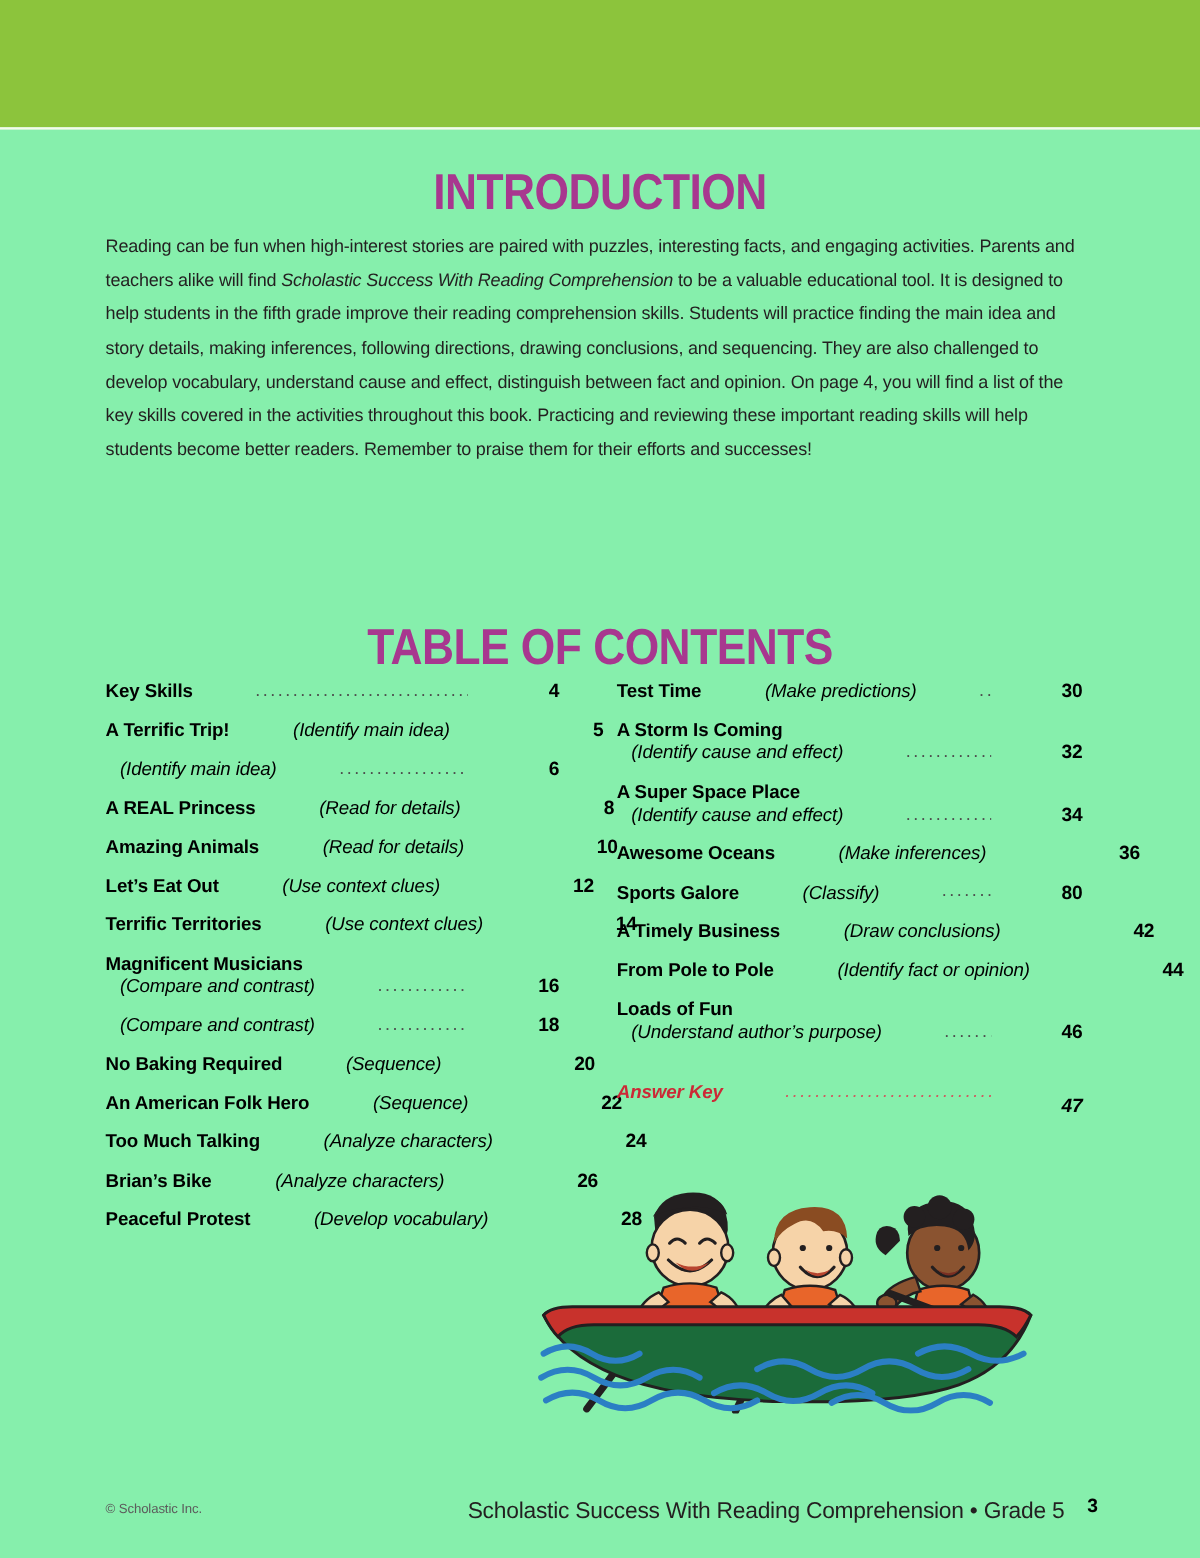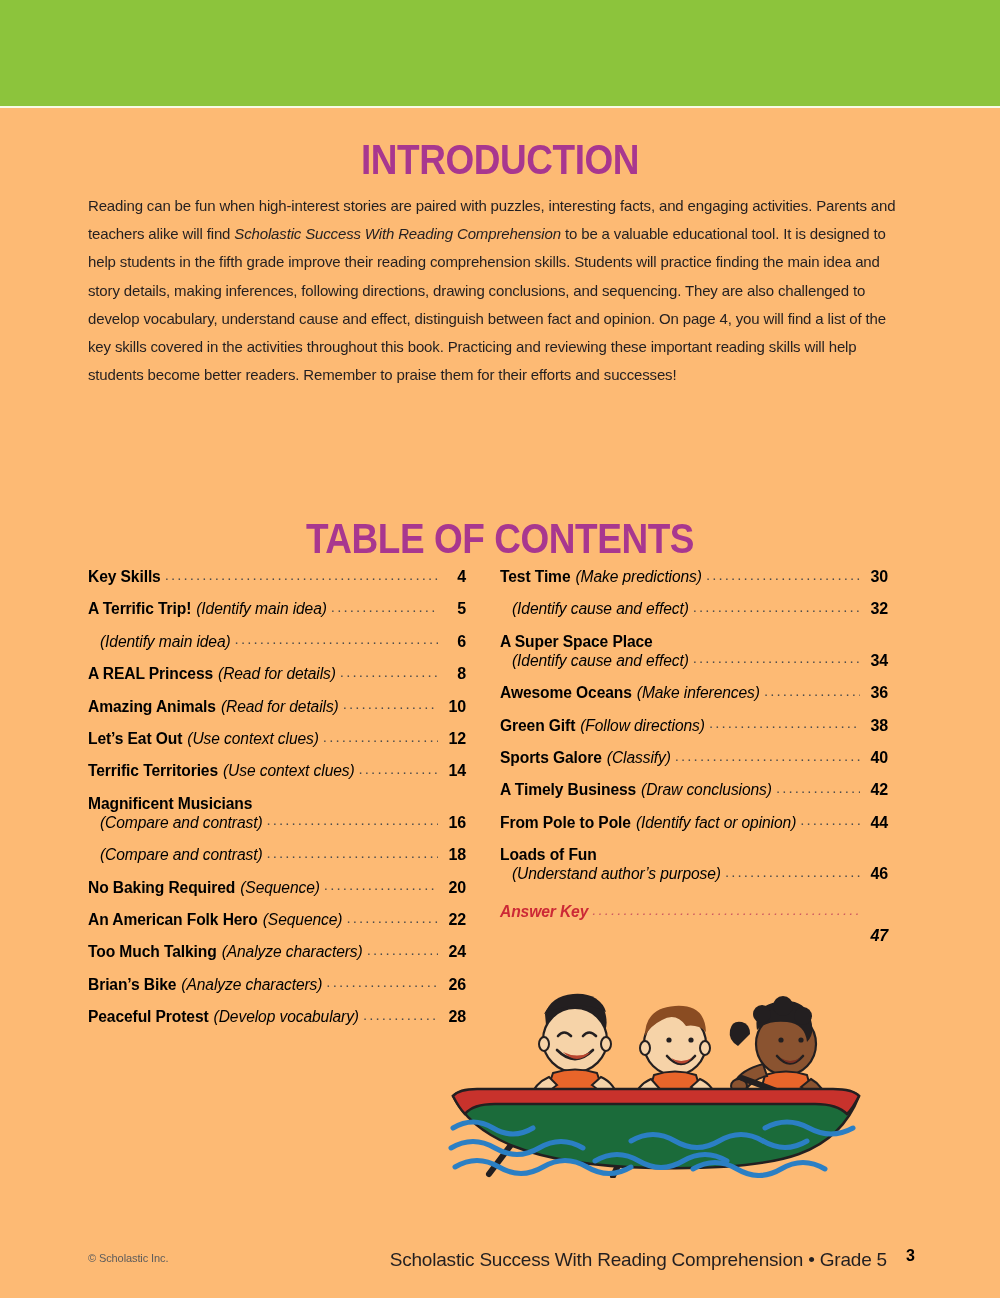--- a/index.html
+++ b/index.html
@@ -2,21 +2,21 @@
 <html><head>
 <meta charset="utf-8">
 <style>
   * { box-sizing: border-box; margin: 0; padding: 0; }
   html, body {
     width: 1000px; height: 1298px;
     background: #ffffff;
     font-family: "Liberation Sans", sans-serif;
     overflow: hidden;
   }
-  .page { position: relative; width: 1000px; height: 1298px; background:#fdba74; }
+  .page { position: relative; width: 1000px; height: 1298px; background:#86efac; }
 
   .green-banner {
     position: absolute; left: 0; top: 0;
     width: 1000px; height: 106px;
     background: #8cc43c;
   }
   .banner-hairline {
     position:absolute; left:0; top:106px; width:1000px; height:2px;
     background:#f7fbe8;
   }
@@ -43,27 +43,28 @@
   }
   .intro-body i { font-style: italic; }
 
   .toc-col {
     position: absolute;
     top: 568px;
     font-size: 15.6px;
     color: #000;
   }
   #toc-left  { left: 88px;  width: 378px; }
-  #toc-right { left: 500px; width: 388px; }
+  #toc-right { left: 514px; width: 388px; }
 
   .toc-entry { position: relative; margin-bottom: 14.4px; }
   .toc-line {
-    display: flex; align-items: flex-start;
+    display: flex; align-items: center;
     width: 100%;
     white-space: nowrap;
+    gap: 48px;
   }
   .toc-line.cont { padding-left: 12px; }
   .toc-title { font-weight: 700; letter-spacing: -0.1px; }
   .toc-skill { font-style: italic; font-weight: 400; letter-spacing: -0.1px; }
   .toc-title + .toc-skill { margin-left: 5px; }
   .toc-dots {
     flex: 1 1 auto;
     margin: 0 4px;
     overflow: hidden;
     height: 1em;
@@ -237,20 +238,21 @@
   <div class="toc-col" id="toc-right">
       <div class="toc-entry">
         <div class="toc-line">
           <span class="toc-title">Test Time</span>
           <span class="toc-skill">(Make predictions)</span>
           <span class="toc-dots"></span>
           <span class="toc-page">30</span>
         </div>
       </div>
       <div class="toc-entry">
+        <span class="title-only toc-title">A Storm Is Coming</span>
         <div class="toc-line cont">
           <span class="toc-skill">(Identify cause and effect)</span>
           <span class="toc-dots"></span>
           <span class="toc-page">32</span>
         </div>
       </div>
       <div class="toc-entry">
         <span class="title-only toc-title">A Super Space Place</span>
         <div class="toc-line cont">
           <span class="toc-skill">(Identify cause and effect)</span>
@@ -261,32 +263,24 @@
       <div class="toc-entry">
         <div class="toc-line">
           <span class="toc-title">Awesome Oceans</span>
           <span class="toc-skill">(Make inferences)</span>
           <span class="toc-dots"></span>
           <span class="toc-page">36</span>
         </div>
       </div>
       <div class="toc-entry">
         <div class="toc-line">
-          <span class="toc-title">Green Gift</span>
-          <span class="toc-skill">(Follow directions)</span>
-          <span class="toc-dots"></span>
-          <span class="toc-page">38</span>
-        </div>
-      </div>
-      <div class="toc-entry">
-        <div class="toc-line">
           <span class="toc-title">Sports Galore</span>
           <span class="toc-skill">(Classify)</span>
           <span class="toc-dots"></span>
-          <span class="toc-page">40</span>
+          <span class="toc-page">80</span>
         </div>
       </div>
       <div class="toc-entry">
         <div class="toc-line">
           <span class="toc-title">A Timely Business</span>
           <span class="toc-skill">(Draw conclusions)</span>
           <span class="toc-dots"></span>
           <span class="toc-page">42</span>
         </div>
       </div>

